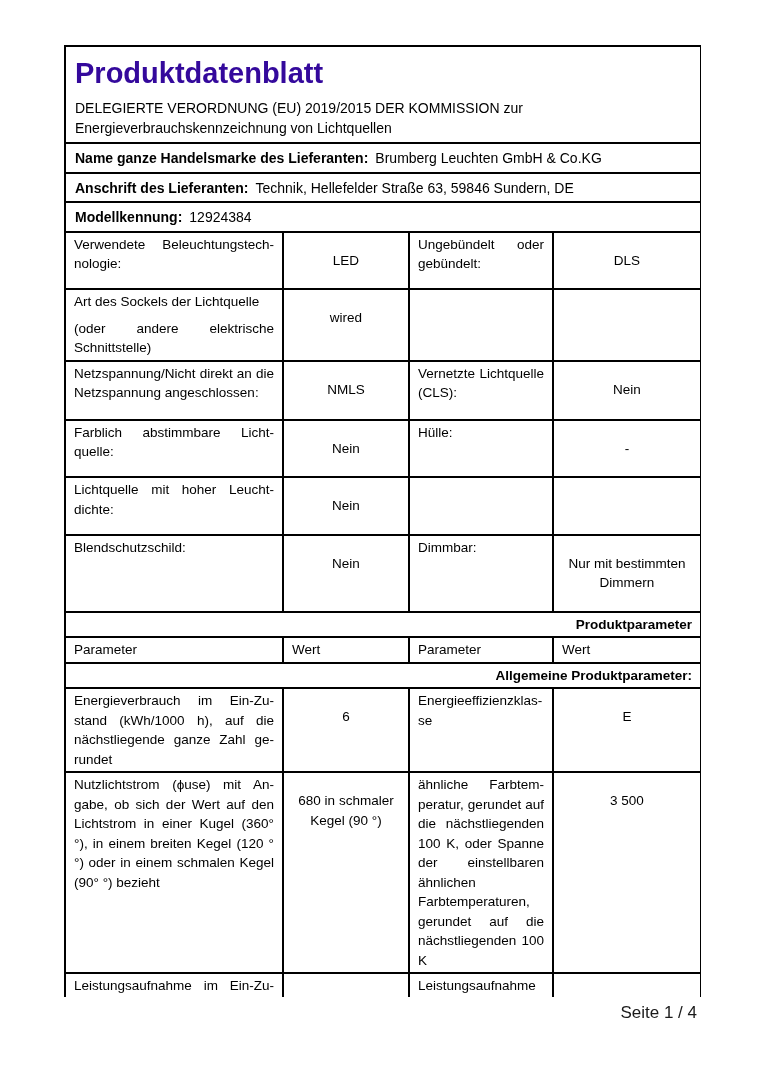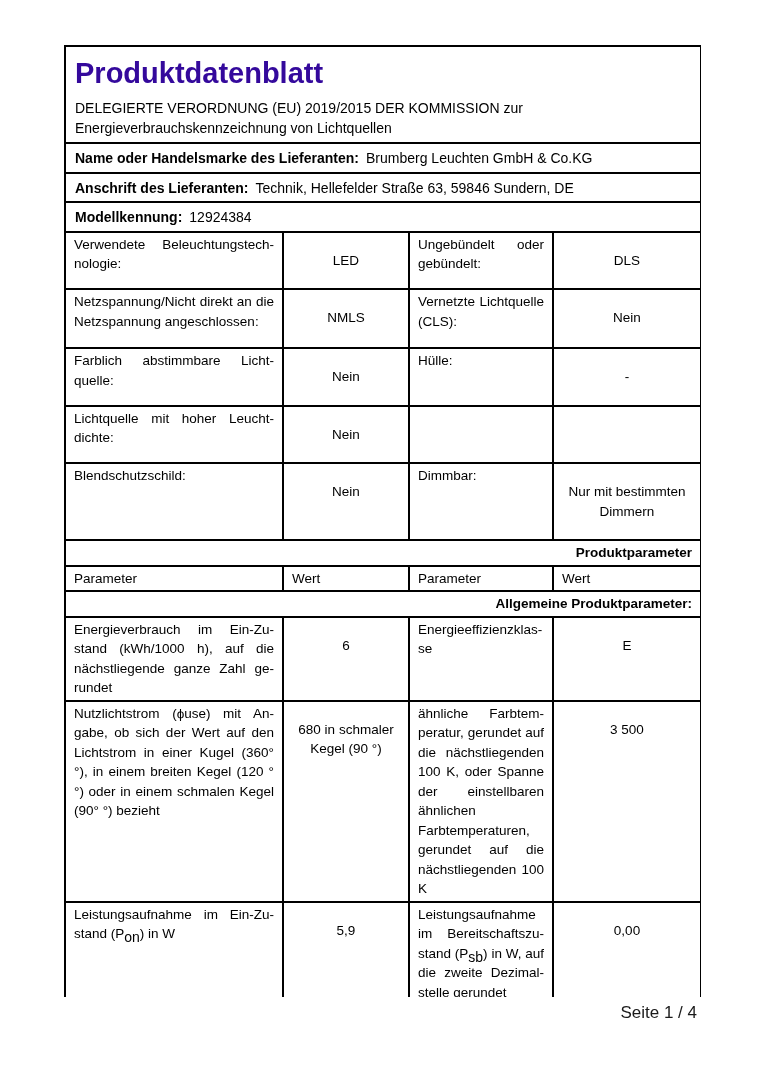--- a/index.html
+++ b/index.html
@@ -57,39 +57,48 @@
     <tbody>
         <tr class="h-title">
       <td colspan="4" class="title-cell">
         <div class="doc-title">Produktdatenblatt</div>
         <div class="doc-sub">DELEGIERTE VERORDNUNG (EU) 2019/2015 DER KOMMISSION zur Energieverbrauchskennzeichnung von Lichtquellen</div>
       </td>
     </tr>
 
     <tr class="h-kv">
       <td colspan="4" class="kv">
-        <span class="b">Name oder Handelsmarke des Lieferanten:</span><span class="v">Brumberg Leuchten GmbH &amp; Co.KG</span>
+        <span class="b">Name ganze Handelsmarke des Lieferanten:</span><span class="v">Brumberg Leuchten GmbH &amp; Co.KG</span>
       </td>
     </tr>
     <tr class="h-kv">
       <td colspan="4" class="kv">
         <span class="b">Anschrift des Lieferanten:</span><span class="v">Technik, Hellefelder Straße 63, 59846 Sundern, DE</span>
       </td>
     </tr>
     <tr class="h-kv2">
       <td colspan="4" class="kv">
         <span class="b">Modellkennung:</span><span class="v">12924384</span>
       </td>
     </tr>
 
     <tr class="h-r1">
       <td class="lbl">Verwendete Beleuchtungstech­nologie:</td>
       <td class="val">LED</td>
       <td class="lbl">Ungebündelt oder gebündelt:</td>
       <td class="val">DLS</td>
+    </tr>
+    <tr class="h-r2">
+      <td class="lbl">
+        <div>Art des Sockels der Lichtquelle</div>
+        <div class="p-extra">(oder andere elektrische Schnittstelle)</div>
+      </td>
+      <td class="val">wired</td>
+      <td class="lbl"></td>
+      <td class="val"></td>
     </tr>
     <tr class="h-r3">
       <td class="lbl">Netzspannung/Nicht direkt an die Netzspannung angeschlos­sen:</td>
       <td class="val">NMLS</td>
       <td class="lbl">Vernetzte Lichtquel­le (CLS):</td>
       <td class="val">Nein</td>
     </tr>
     <tr class="h-r4">
       <td class="lbl">Farblich abstimmbare Licht­quelle:</td>
       <td class="val">Nein</td>

